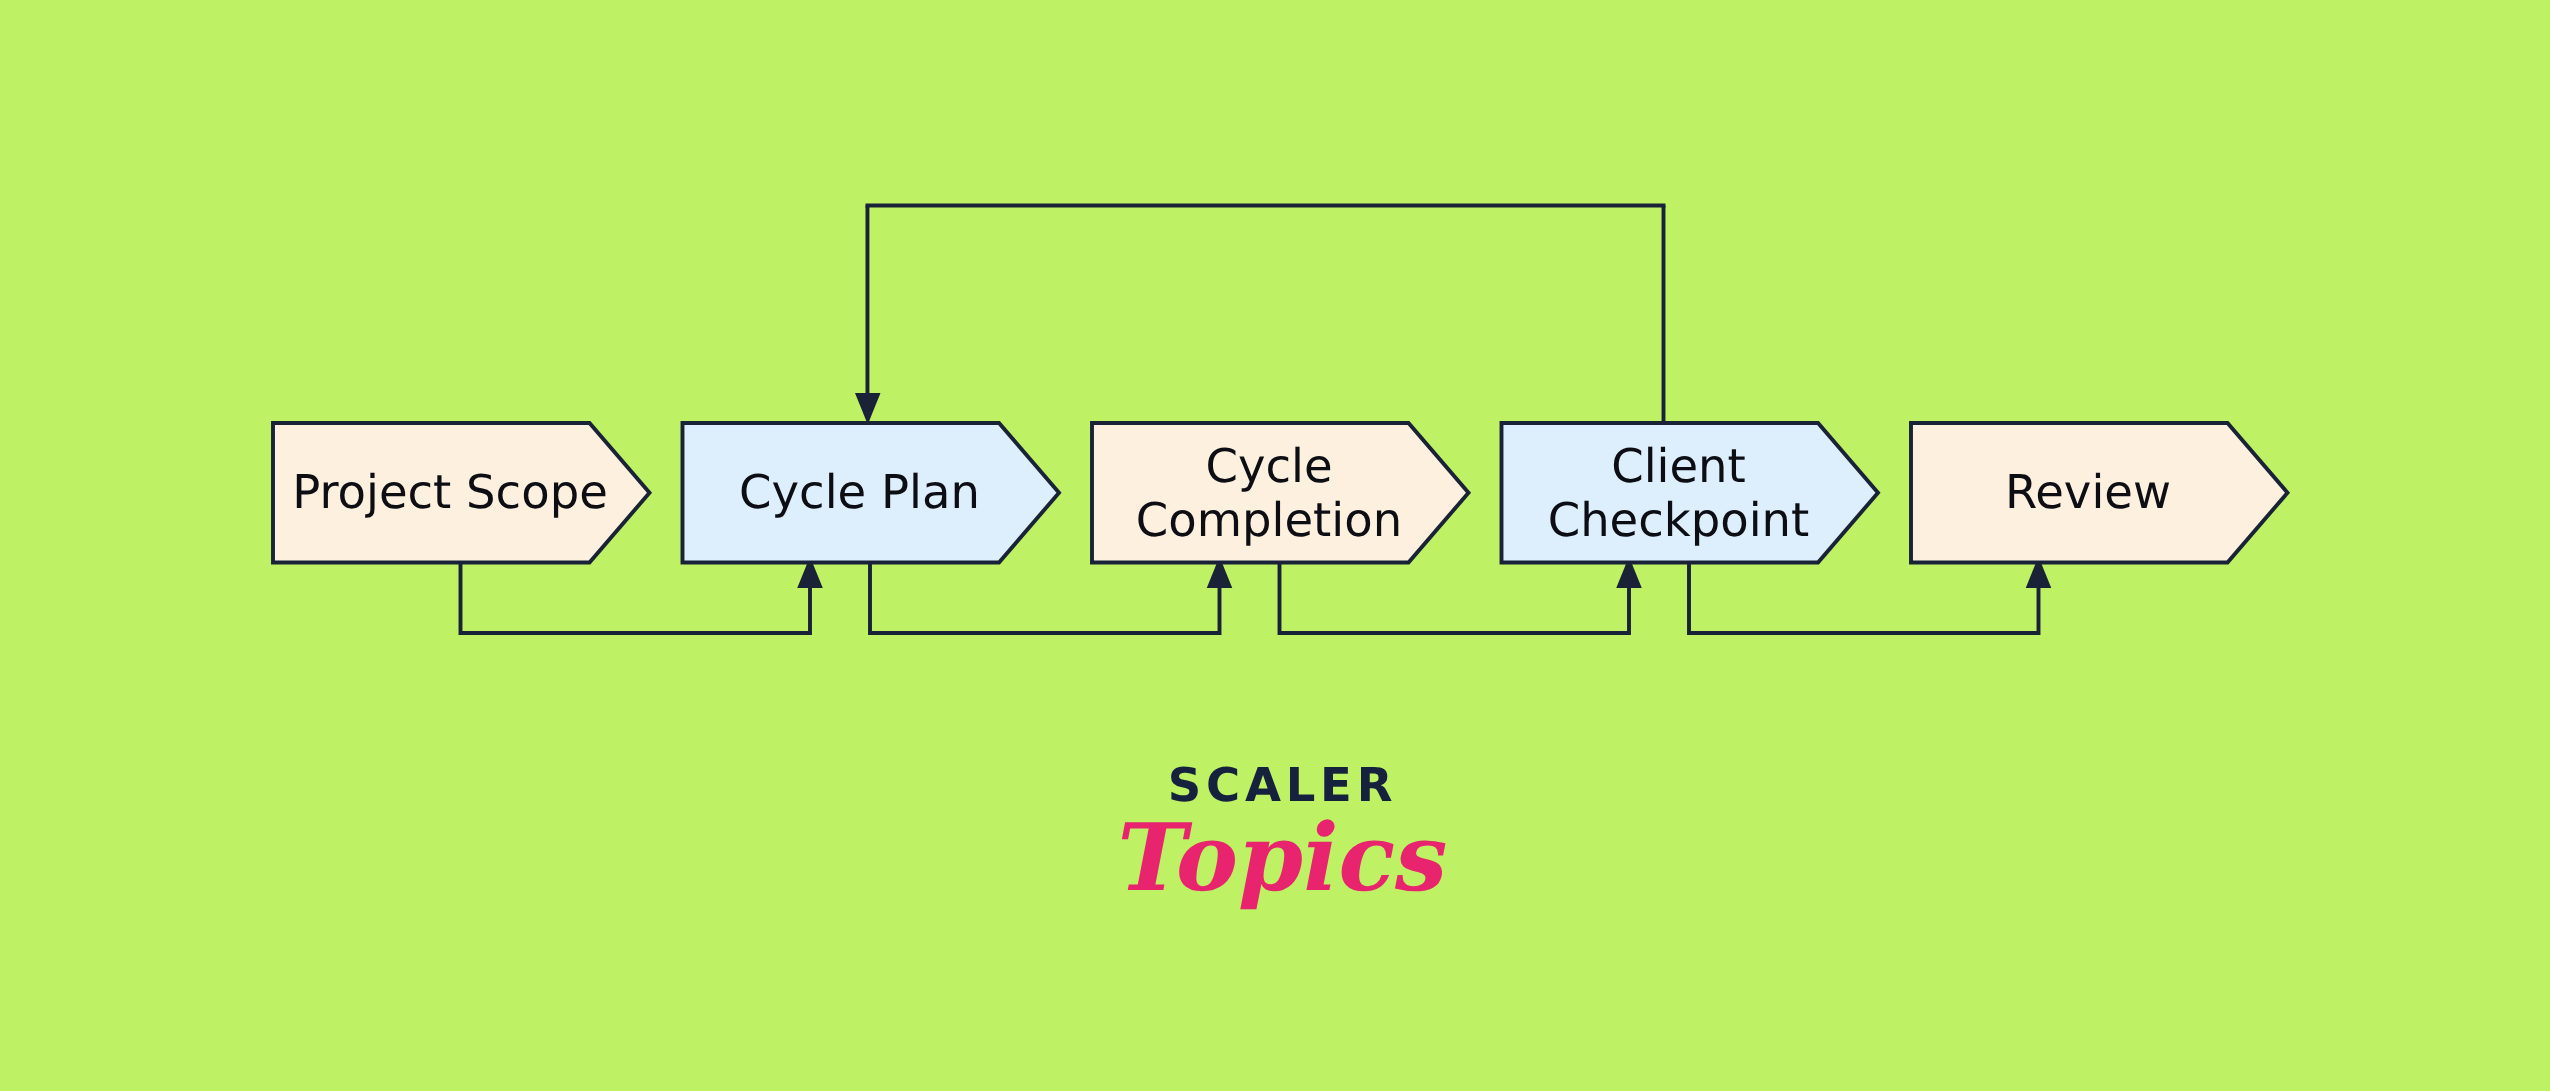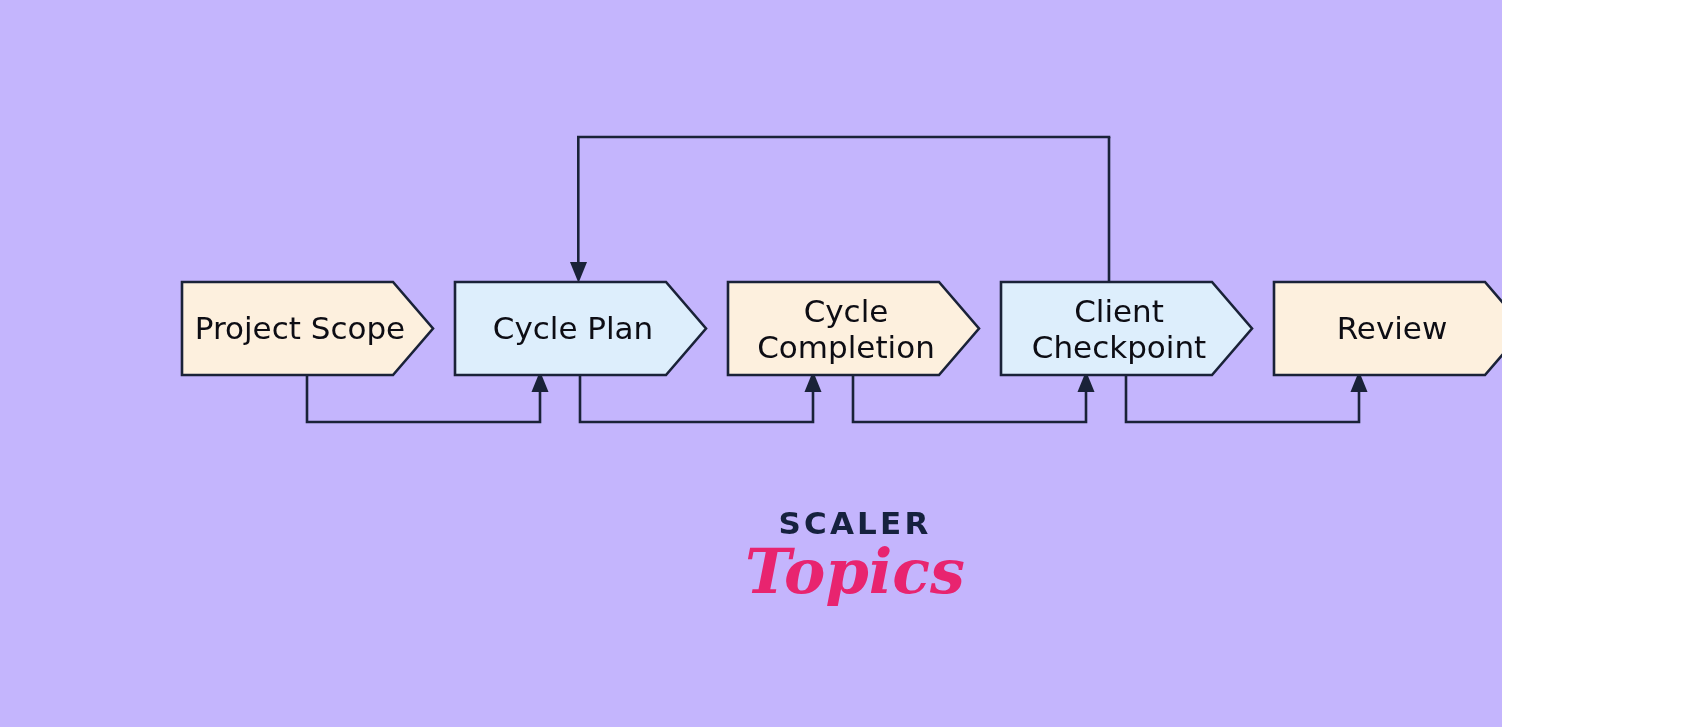--- a/index.html
+++ b/index.html
@@ -6,23 +6,23 @@
   html, body {
     margin: 0;
     padding: 0;
     background: #ffffff;
   }
   body {
     font-family: "DejaVu Sans", "Liberation Sans", sans-serif;
   }
   #canvas {
     position: relative;
-    width: 1502px;
+    width: 1700px;
     height: 727px;
-    background: #c4b5fd;
+    background: #bef264;
     overflow: hidden;
     text-align: center;
   }
   #diagram-svg {
     position: absolute;
     left: 0;
     top: 0;
     width: 1700px;
     height: 727px;
     display: block;

